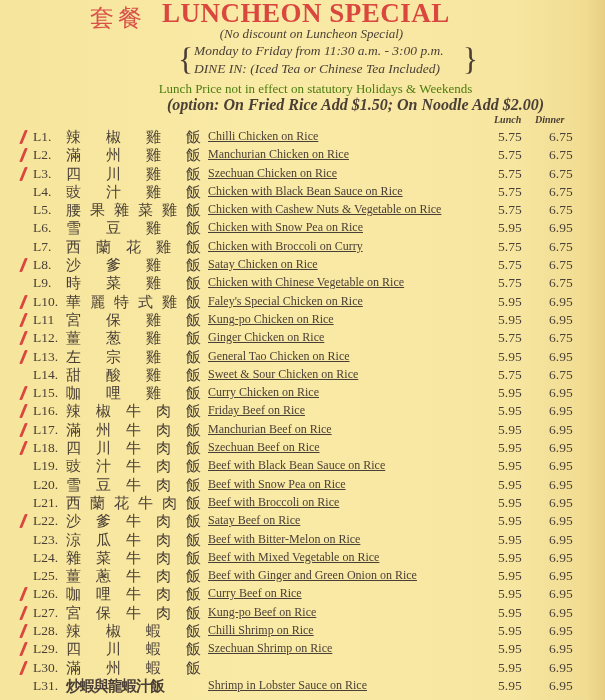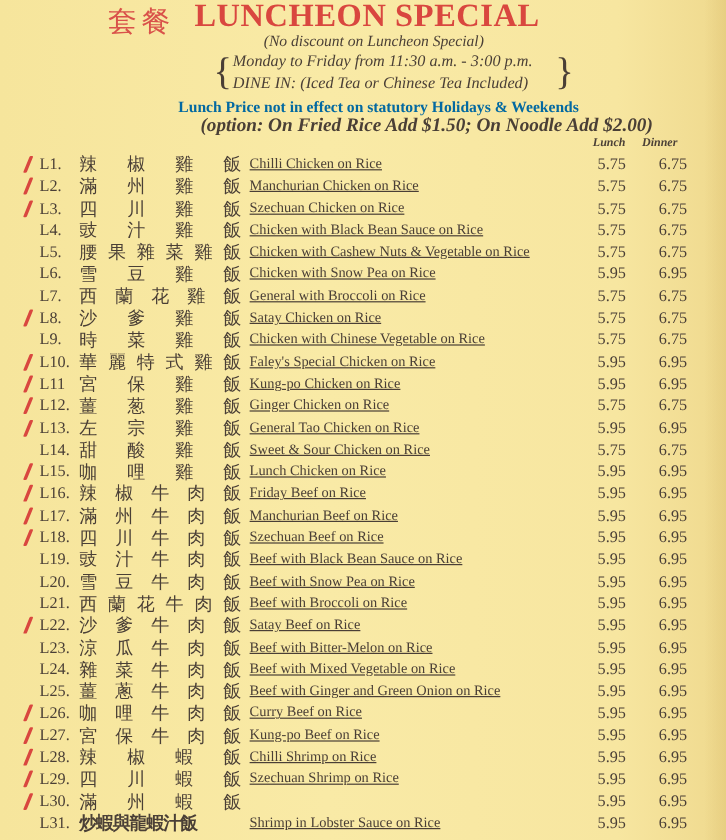--- a/index.html
+++ b/index.html
@@ -77,23 +77,23 @@
     }
     .brace.left { left: -4px; }
     .brace.right { right: -6px; }
     .hours .line { padding-left: 12px; white-space: nowrap; }
     .notice {
       position: absolute;
       left: 0;
       width: 605px;
       top: 81px;
       text-align: center;
-      font-weight: bold;
+      font-weight: normal;
       font-size: 13px;
-      color: #0369a1;
+      color: #4d7c0f;
       padding-left: 26px;
       box-sizing: border-box;
     }
     .option {
       position: absolute;
       left: 0;
       width: 605px;
       top: 96px;
       text-align: center;
       font-weight: bold;
@@ -289,21 +289,21 @@
     </div>
     <div class="row">
       <span class="code">L7.</span>
       <span class="cn">
         <span>西</span>
         <span>蘭</span>
         <span>花</span>
         <span>雞</span>
         <span>飯</span>
       </span>
-      <span class="en">General with Broccoli on Rice</span>
+      <span class="en">Chicken with Broccoli on Curry</span>
       <span class="lunch-price">5.75</span>
       <span class="dinner-price">6.75</span>
     </div>
     <div class="row">
       <span class="mark"></span>
       <span class="code">L8.</span>
       <span class="cn">
         <span>沙</span>
         <span>爹</span>
         <span>雞</span>
@@ -393,21 +393,21 @@
     </div>
     <div class="row">
       <span class="mark"></span>
       <span class="code">L15.</span>
       <span class="cn">
         <span>咖</span>
         <span>哩</span>
         <span>雞</span>
         <span>飯</span>
       </span>
-      <span class="en">Lunch Chicken on Rice</span>
+      <span class="en">Curry Chicken on Rice</span>
       <span class="lunch-price">5.95</span>
       <span class="dinner-price">6.95</span>
     </div>
     <div class="row">
       <span class="mark"></span>
       <span class="code">L16.</span>
       <span class="cn">
         <span>辣</span>
         <span>椒</span>
         <span>牛</span>

